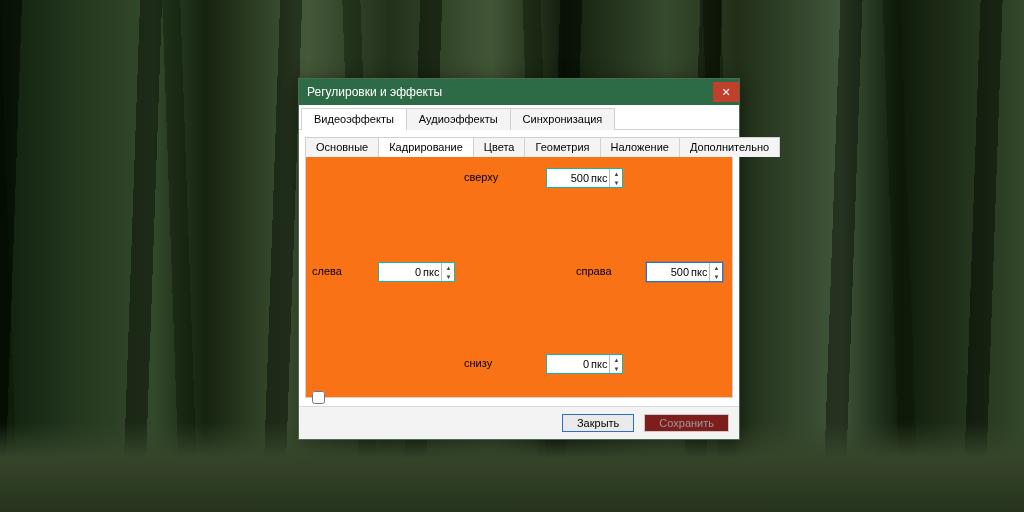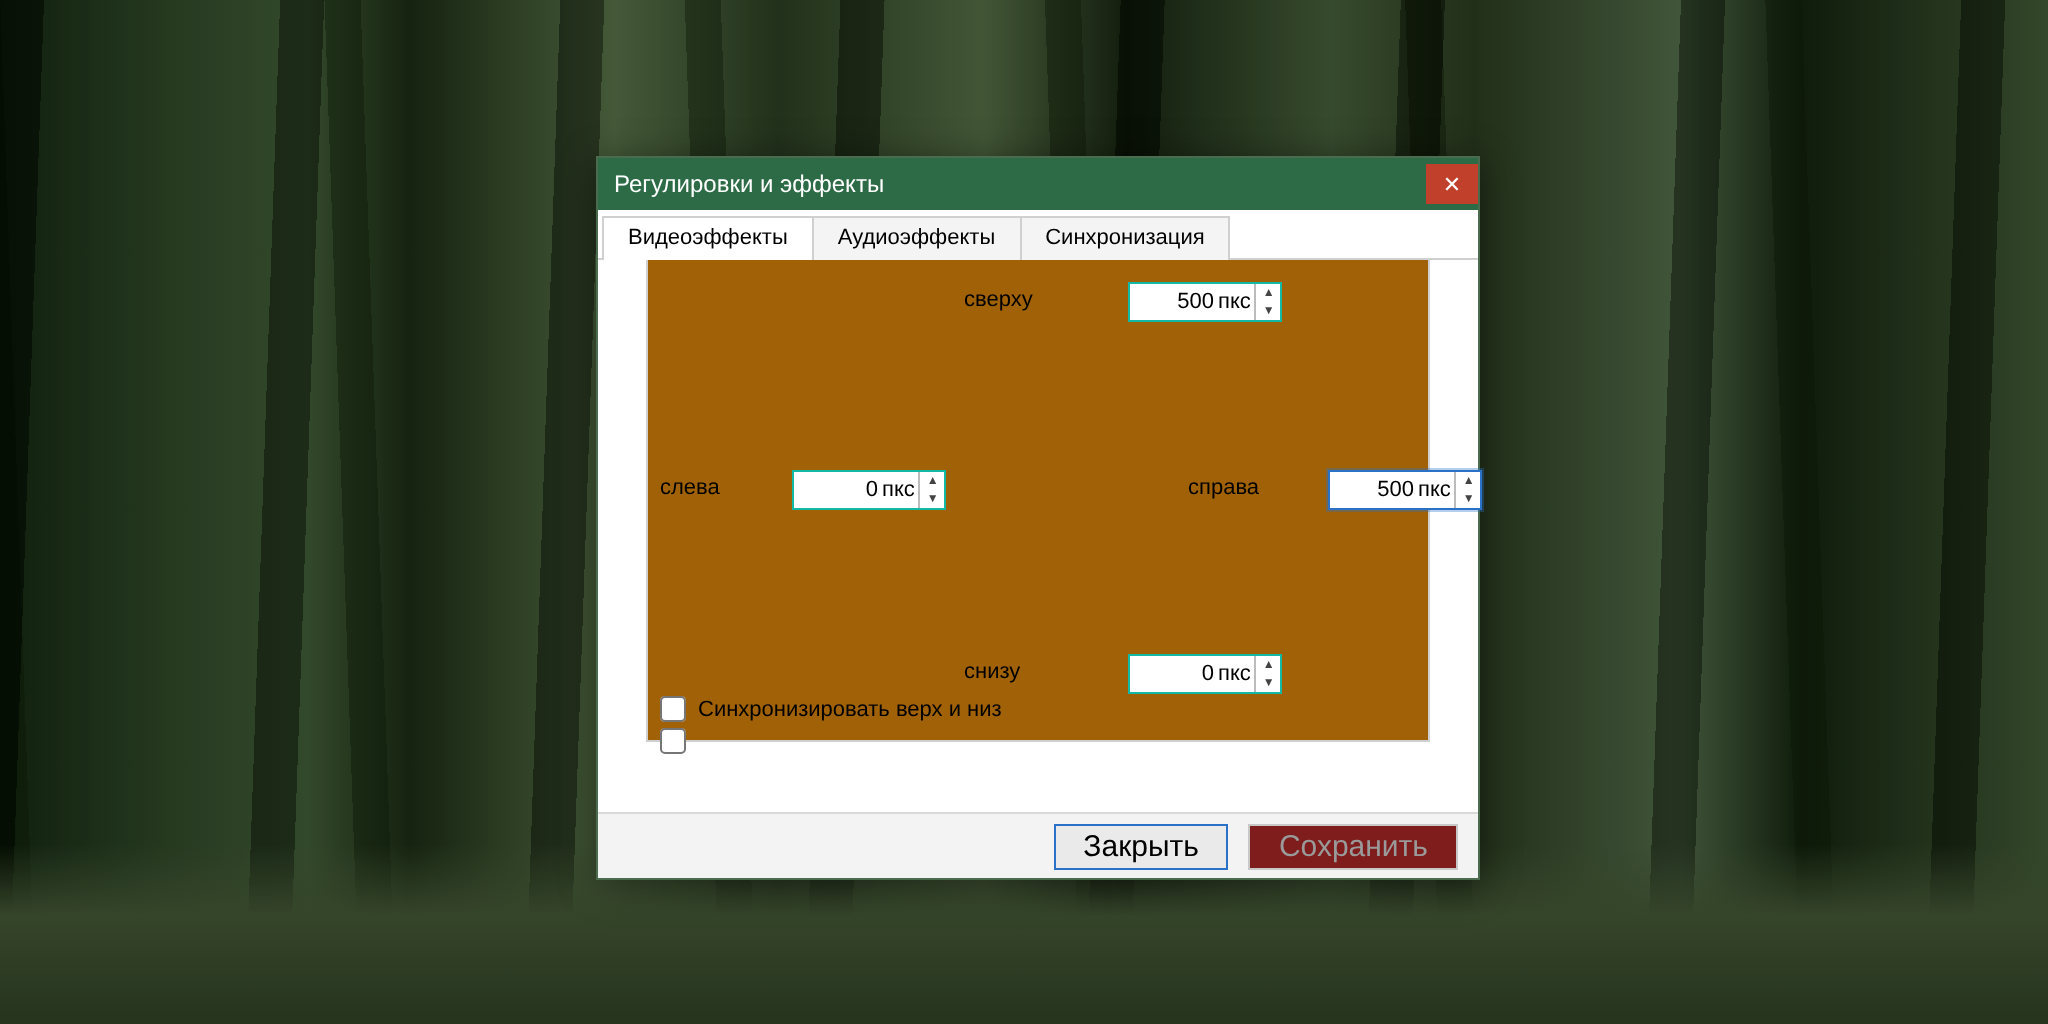--- a/index.html
+++ b/index.html
@@ -14,32 +14,32 @@
   .dlg{position:absolute;left:298px;top:78px;width:440px;height:360px;background:#fff;border:1px solid #4a6b4e;box-shadow:0 3px 18px rgba(0,0,0,.45)}
   .titlebar{height:26px;background:#2d6b47;color:#fff;display:flex;align-items:center;justify-content:space-between;padding:0 0 0 8px;font-size:12px}
   .closebtn{width:26px;height:20px;background:#c0402b;color:#fff;display:flex;align-items:center;justify-content:center;font-size:11px;cursor:pointer}
   .tabs1{display:flex;background:#fff;border-bottom:1px solid #d0d0d0;padding:2px 2px 0 2px;gap:0}
   .tab1{padding:4px 12px 5px;border:1px solid #d0d0d0;border-bottom:none;background:#f4f4f4;margin-right:-1px;position:relative;top:1px;cursor:pointer;font-size:11px}
   .tab1.active{background:#fff;z-index:2}
   .tabs2wrap{padding:6px 6px 0 6px;background:#fff}
   .tabs2{display:flex;border-bottom:1px solid #d0d0d0}
   .tab2{padding:3px 10px 4px;border:1px solid #d0d0d0;border-bottom:none;background:#f4f4f4;margin-right:-1px;position:relative;top:1px;cursor:pointer;font-size:11px}
   .tab2.active{background:#fff;z-index:2}
-  .panel{position:relative;height:240px;border:1px solid #d0d0d0;border-top:none;background:#a16207;margin:0 24px}
+  .panel{position:relative;height:240px;border:1px solid #d0d0d0;border-top:none;background:#f97316;margin:0 6px}
   .lbl{position:absolute;font-size:11px}
   .spin{position:absolute;display:flex;align-items:center;border:1px solid #14b8a6;background:#fff;height:18px}
   .spin.hl{border-color:#2a72c8;box-shadow:0 0 0 1px rgba(42,114,200,.35)}
   .spin input{border:none;width:40px;text-align:right;font-size:11px;padding:1px 2px;outline:none;background:transparent}
   .spin .unit{font-size:11px;padding-right:2px}
   .spin .arrows{width:12px;height:100%;border-left:1px solid #bcbcbc;display:flex;flex-direction:column}
   .spin .arrows div{flex:1;display:flex;align-items:center;justify-content:center;font-size:6px;line-height:1;cursor:pointer;color:#444}
   .chkrow{position:absolute;left:6px;display:flex;align-items:center;gap:6px;font-size:11px}
   .chkrow input{width:13px;height:13px;margin:0}
   .footer{position:absolute;left:0;right:0;bottom:0;height:32px;border-top:1px solid #d9d9d9;background:#f3f3f3;display:flex;align-items:center;justify-content:flex-end;gap:10px;padding:0 10px}
-  .btn{padding:2px 14px;font-size:15px;border:1px solid #8a8a8a;background:#eaeaea;cursor:pointer}
+  .btn{padding:2px 14px;font-size:11px;border:1px solid #8a8a8a;background:#eaeaea;cursor:pointer}
   .btn.primary{border-color:#2a72c8}
   .btn.disabled{color:#9a9a9a;border-color:#c8c8c8;background:#7f1d1d;cursor:default}
 </style>
 </head>
 <body>
 
 <div class="bg"></div>
 
 <div class="dlg">
 
@@ -49,20 +49,30 @@
       <span>✕</span>
     </div>
   </div>
 
   <div class="tabs1">
     <div class="tab1 active">Видеоэффекты</div>
     <div class="tab1">Аудиоэффекты</div>
     <div class="tab1">Синхронизация</div>
   </div>
 
+  <div class="tabs2wrap">
+    <div class="tabs2">
+      <div class="tab2">Основные</div>
+      <div class="tab2 active">Кадрирование</div>
+      <div class="tab2">Цвета</div>
+      <div class="tab2">Геометрия</div>
+      <div class="tab2">Наложение</div>
+      <div class="tab2">Дополнительно</div>
+    </div>
+  </div>
 
   <div class="panel">
 
     <span class="lbl" style="left:158px;top:14px">сверху</span>
     <div class="spin" style="left:240px;top:11px">
       <input value="500" style="">
       <span class="unit">пкс</span>
       <div class="arrows">
         <div>▲</div>
         <div>▼</div>
@@ -92,24 +102,20 @@
     <span class="lbl" style="left:158px;top:200px">снизу</span>
     <div class="spin" style="left:240px;top:197px">
       <input value="0" style="">
       <span class="unit">пкс</span>
       <div class="arrows">
         <div>▲</div>
         <div>▼</div>
       </div>
     </div>
 
-    <label class="chkrow" style="top:218px">
-      <input type="checkbox" style="">
-      <span>Синхронизировать верх и низ</span>
-    </label>
     <label class="chkrow" style="top:234px">
       <input type="checkbox" style="">
     </label>
 
   </div>
 
   <div class="footer">
     <button class="btn primary">Закрыть</button>
     <button class="btn disabled">Сохранить</button>
   </div>

